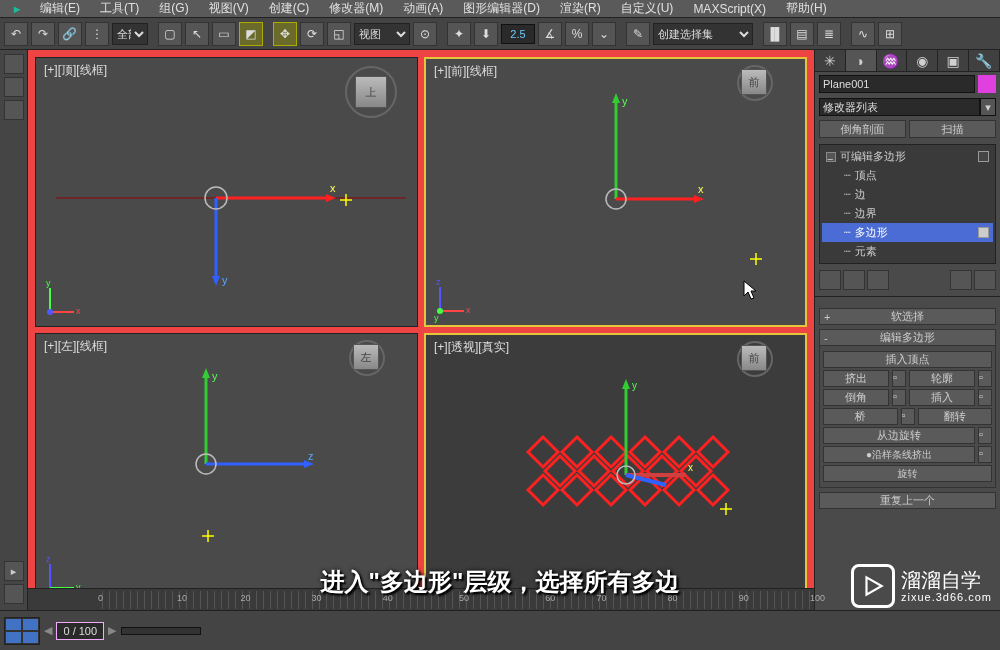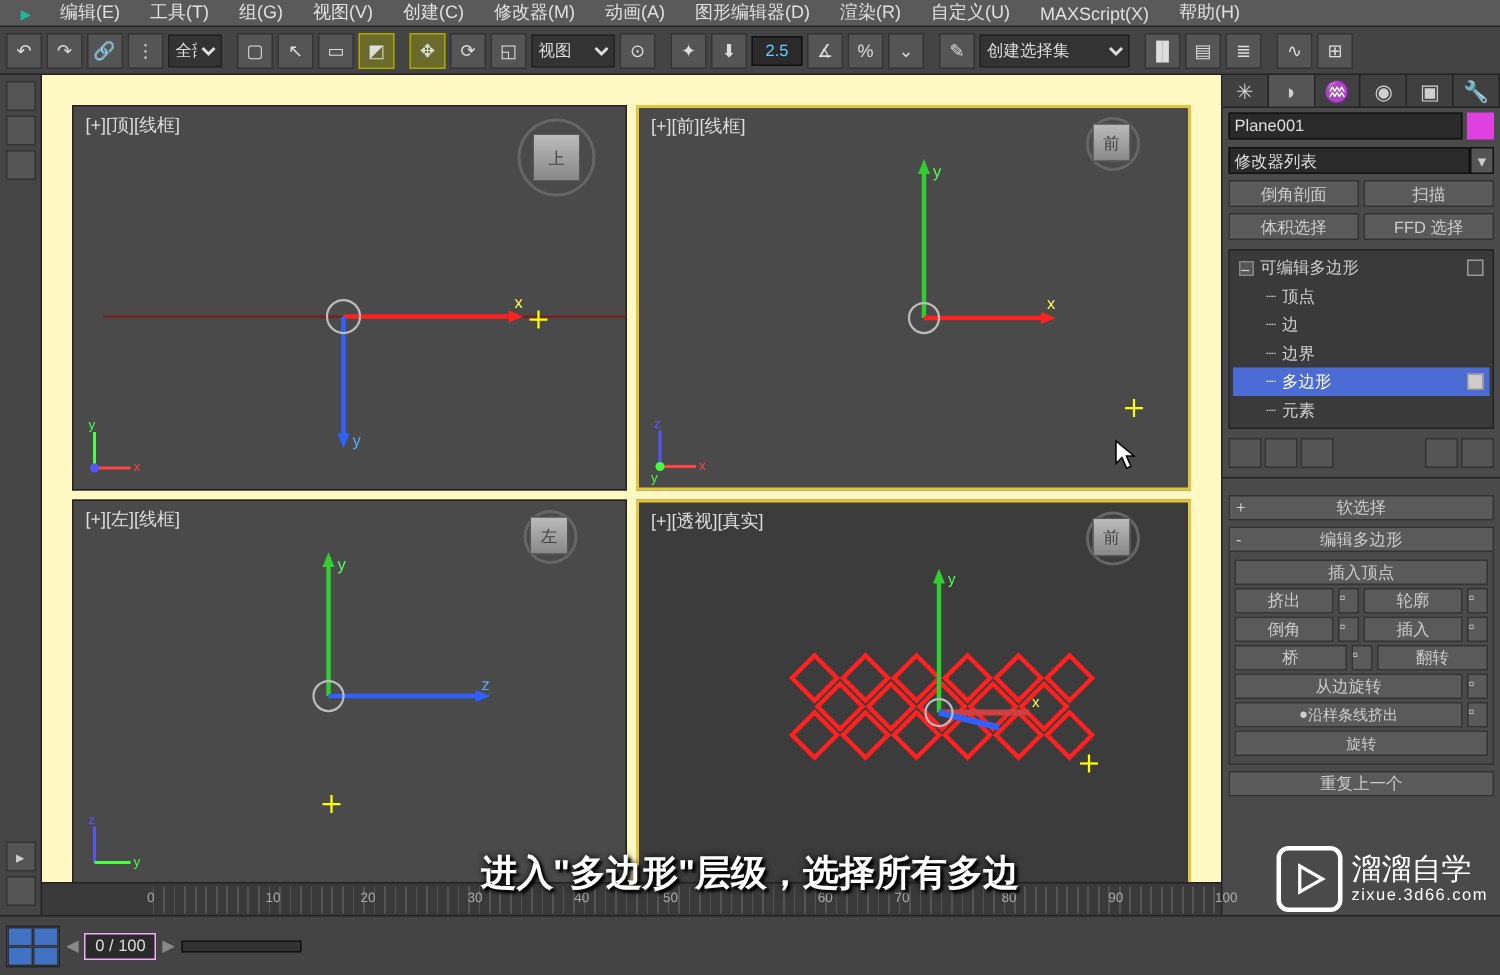--- a/index.html
+++ b/index.html
@@ -13,21 +13,21 @@
 .toolbar .tbtn { width: 24px; height: 24px; background: #555; border: 1px solid #333; display: flex; align-items: center; justify-content: center; font-size: 12px; color:#ddd;}
 .toolbar .tbtn.active { background: #6a6a2a; border-color:#aa0;}
 .toolbar .sep { width: 4px; }
 .toolbar select, .toolbar input { background: #333; color: #ddd; border: 1px solid #222; height: 22px; font-size: 11px;}
 .toolbar .spinner-val { background:#2a2a2a; color:#6cf; width:34px; height:20px; display:flex;align-items:center;justify-content:center; border:1px solid #111;}
 
 .main { display: flex; height: 560px; }
 .left-tools { width: 28px; background: #454545; border-right:1px solid #222; display:flex; flex-direction:column; align-items:center; padding-top:4px; gap:3px;}
 .left-tools .lt { width:20px; height:20px; background:#555; border:1px solid #333;}
 
-.viewports { flex: 1; background: #fef9c3; padding: 20px; display: grid; grid-template-columns: 1fr 1fr; grid-template-rows: 1fr 1fr; gap: 6px; position: relative;}
+.viewports { flex: 1; background: #ef4444; padding: 7px; display: grid; grid-template-columns: 1fr 1fr; grid-template-rows: 1fr 1fr; gap: 6px; position: relative;}
 .viewport { background: #4a4a4a; border: 1px solid #222; position: relative; overflow: hidden;}
 .viewport.active { border: 2px solid #e6c53a; }
 .vp-label { position: absolute; top: 4px; left: 8px; font-size: 12px; color: #ddd; z-index:5;}
 .vp-cube { position: absolute; top: 8px; right: 18px; width: 54px; height: 54px; }
 .vp-cube .face { width:32px; height:32px; background: linear-gradient(#bbb,#888); border:1px solid #555; position:absolute; top:10px; left:10px; display:flex;align-items:center;justify-content:center; color:#444; font-size:11px;}
 .vp-cube .ring { width:52px; height:52px; border:2px solid #666; border-radius:50%; position:absolute; top:0; left:0;}
 .vp-cube.small .face{ width:26px;height:26px; top:4px; left:4px;}
 .vp-cube.small .ring{ width:36px;height:36px; }
 .axis-gizmo { position:absolute; bottom:8px; left:8px; width:40px; height:40px;}
 
@@ -300,24 +300,20 @@
       <div class="swatch"></div>
     </div>
     <div class="rp-select">
       <div class="sel">修改器列表</div>
       <div class="dd">▾</div>
     </div>
     <div class="rp-btnrow">
         <div class="b">倒角剖面</div>
         <div class="b">扫描</div>
       </div>
-    <div class="rp-btnrow">
-        <div class="b">体积选择</div>
-        <div class="b">FFD 选择</div>
-      </div>
 
     <div class="rp-stack">
       <div class="stack-item">
           <span class="sq">−</span>
           <span>可编辑多边形</span>
           <span class="box"></span>
         </div>
       <div class="stack-item stack-sub">
           <span>┈</span>
           <span>顶点</span>
@@ -404,21 +400,21 @@
 </div>
 
 <div class="timeline-row">
   <div style="width:70px;"></div>
   <div class="timeline-ruler">
   <span class="tick-label" style="left: -4px;">0</span>
       <span class="tick-label" style="left: 75px;">10</span>
       <span class="tick-label" style="left: 138.4px;">20</span>
       <span class="tick-label" style="left: 209.6px;">30</span>
       <span class="tick-label" style="left: 280.8px;">40</span>
-      <span class="tick-label" style="left: 340px;">50</span>
+      <span class="tick-label" style="left: 357px;">50</span>
       <span class="tick-label" style="left: 423.2px; margin-left: 20px;">60</span>
       <span class="tick-label" style="left: 494.4px;">70</span>
       <span class="tick-label" style="left: 565.6px;">80</span>
       <span class="tick-label" style="left: 636.8px;">90</span>
       <span class="tick-label" style="left: 708px;">100</span>
     </div>
 </div>
 
 <div class="statusbar">
   <div class="status-left">

